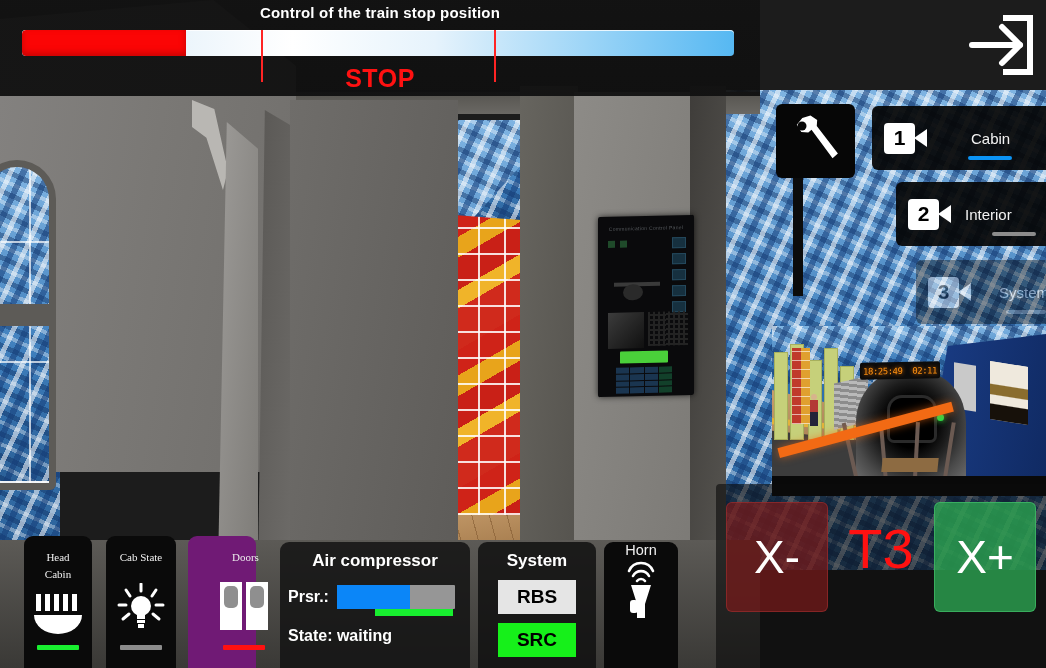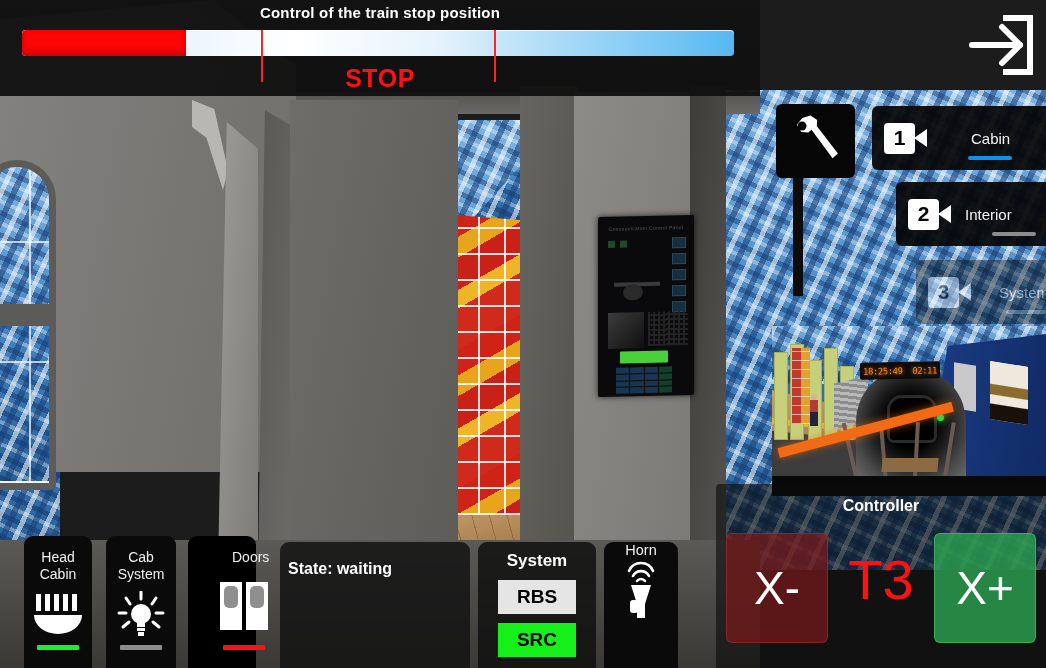--- a/index.html
+++ b/index.html
@@ -276,28 +276,28 @@
   #cam-3 .cam-label { margin-left:14px; }
   #cam-3 .cam-underline { left:90px; width:40px; background:#8c8c8c; }
 
   
   .sw-btn {
     position:absolute; top:536px; width:68px; height:132px;
     background:#0a0a0a; border-radius:9px 9px 0 0;
     display:flex; flex-direction:column; align-items:center; cursor:pointer;
   }
   .sw-btn .sw-label {
-    color:#f0f0f0; font-size:14px; text-align:center; line-height:17px;
-    margin-top:13px; width:100%;
+    color:#f0f0f0; font-size:11px; text-align:center; line-height:17px;
+    margin-top:13px; width:100%;font-family:Liberation Serif, serif;
   }
   .sw-btn .sw-icon { flex:1; display:flex; align-items:center; justify-content:center; }
   .sw-btn .sw-ind { width:42px; height:5px; border-radius:1px; margin-bottom:18px; }
   #btn-headlight { left:24px; }
   #btn-cablight  { left:106px; width:70px; }
-  #btn-doors     { left:188px; background:#000000;padding-left:44px; }
+  #btn-doors     { left:188px; background:#701a75;padding-left:44px; }
   #btn-doors .sw-label { color:#ededed; }
 
   #panel-air {
     position:absolute; left:280px; top:542px; width:190px; height:126px;
     background:rgba(20,20,20,.86); border-radius:9px 9px 0 0;
   }
   #panel-air .p-title { text-align:center; color:#fff; font-size:17px; font-weight:bold; margin-top:9px; }
   #air-row { display:flex; align-items:center; margin-top:14px; padding-left:8px; }
   #air-row .p-key { color:#fff; font-size:16px; font-weight:bold; }
   #prsr-track {
@@ -514,21 +514,21 @@
           <rect x="31" y="0" width="5" height="17"></rect>
           <rect x="40" y="0" width="5" height="17"></rect>
         </g>
         <path d="M2 21 H50 A24 19 0 0 1 2 21 Z" fill="#fff"></path>
       </svg>
     </div>
     <div class="sw-ind" style="background: rgb(24, 239, 47);"></div>
   </div>
 
   <div class="sw-btn" id="btn-cablight">
-    <div class="sw-label">Cab System</div>
+    <div class="sw-label">Cab State</div>
     <div class="sw-icon">
       <svg width="50" height="46" viewBox="0 0 50 46">
         <g stroke="#fff" stroke-width="3" stroke-linecap="round">
           <line x1="25" y1="1" x2="25" y2="8"></line>
           <line x1="10" y1="7" x2="14" y2="13"></line>
           <line x1="40" y1="7" x2="36" y2="13"></line>
           <line x1="3" y1="22" x2="10" y2="22"></line>
           <line x1="47" y1="22" x2="40" y2="22"></line>
           <line x1="7" y1="36" x2="13" y2="31"></line>
           <line x1="43" y1="36" x2="37" y2="31"></line>
@@ -549,20 +549,28 @@
         <rect x="1" y="1" width="22" height="48" fill="#fff"></rect>
         <rect x="27" y="1" width="22" height="48" fill="#fff"></rect>
         <rect x="5" y="5" width="14" height="22" rx="5" fill="#8f8f8f"></rect>
         <rect x="31" y="5" width="14" height="22" rx="5" fill="#8f8f8f"></rect>
       </svg>
     </div>
     <div class="sw-ind" style="background: rgb(255, 17, 17);"></div>
   </div>
 
   <div id="panel-air">
+    <div class="p-title">Air compressor</div>
+    <div id="air-row">
+      <span class="p-key">Prsr.:</span>
+      <span id="prsr-track">
+        <span id="prsr-fill" style="width: 62%; background: rgb(11, 134, 248);"></span>
+        <span id="prsr-mark" style="background: rgb(24, 239, 47);"></span>
+      </span>
+    </div>
     <div id="air-state">State: waiting</div>
   </div>
 
   <div id="panel-system">
     <div class="p-title">System</div>
     <div class="sys-btn" style="background: #e5e5e5;">RBS</div>
     <div class="sys-btn" style="background: rgb(22, 240, 26);">SRC</div>
   </div>
 
   <div id="btn-horn">
@@ -574,21 +582,20 @@
           <path d="M17 18 A9 9 0 0 1 33 18"></path>
           <path d="M21 23 A5 5 0 0 1 29 23"></path>
         </g>
         <path d="M15 27 H35 L29 46 L29 60 L21 60 L21 46 Z" fill="#fff"></path>
         <rect x="14" y="42" width="8" height="13" rx="3" fill="#fff"></rect>
       </svg>
     </div>
   </div>
 
   <div id="panel-controller">
-    <div id="ctrl-title">Controller</div>
     <div id="ctrl-row">
       <div class="ctrl-xbtn" id="ctrl-minus">X-</div>
       <div id="ctrl-value" style="color: rgb(255, 17, 17);">T3</div>
       <div class="ctrl-xbtn" id="ctrl-plus">X+</div>
     </div>
   </div>
 
 </div>
 
 </body></html>

